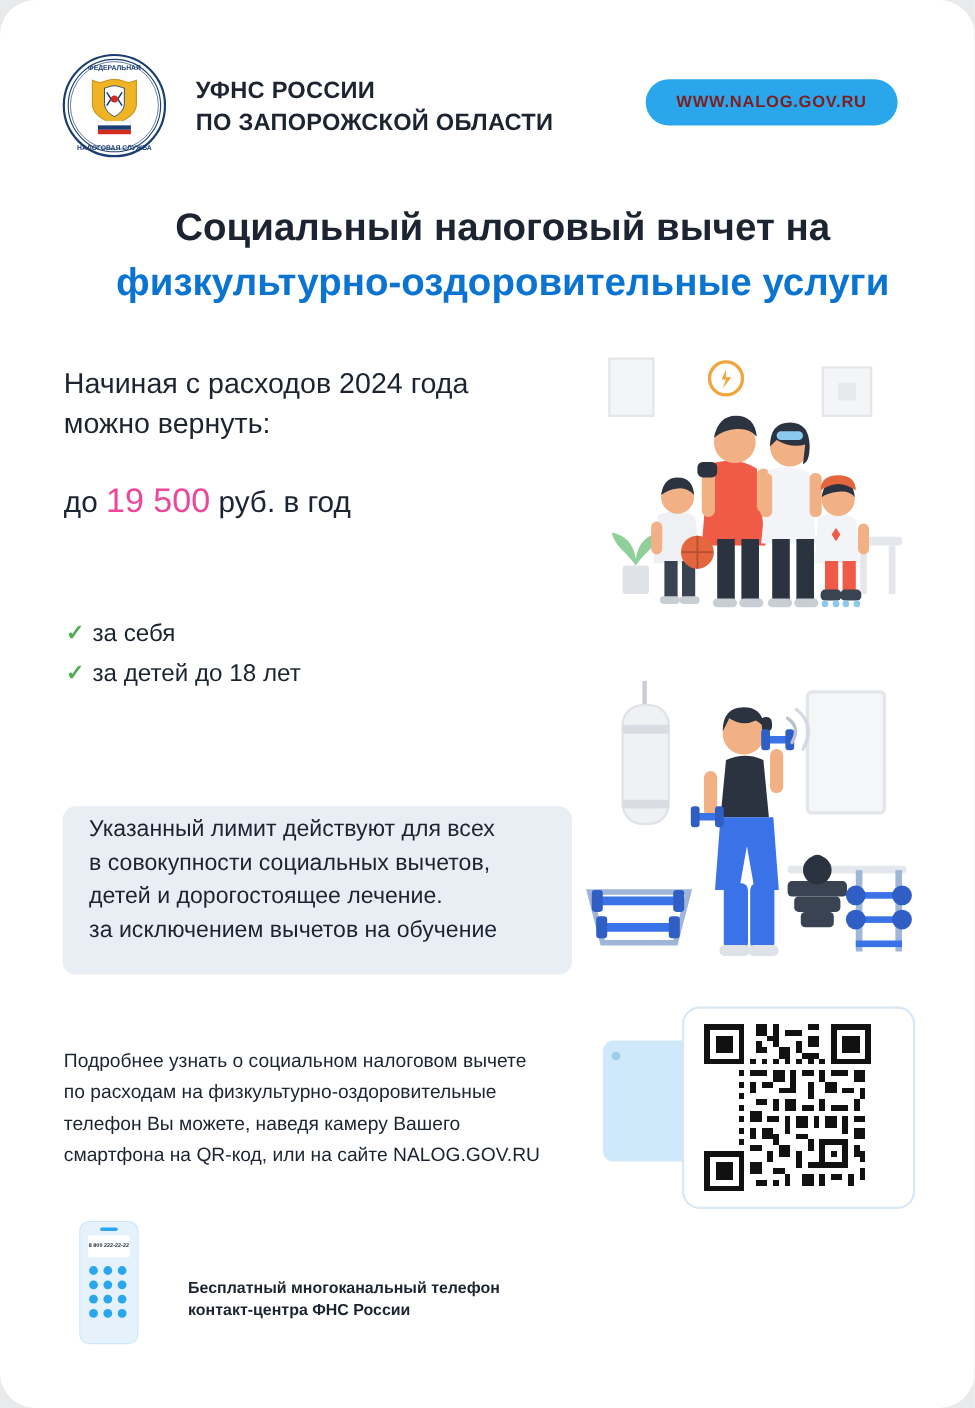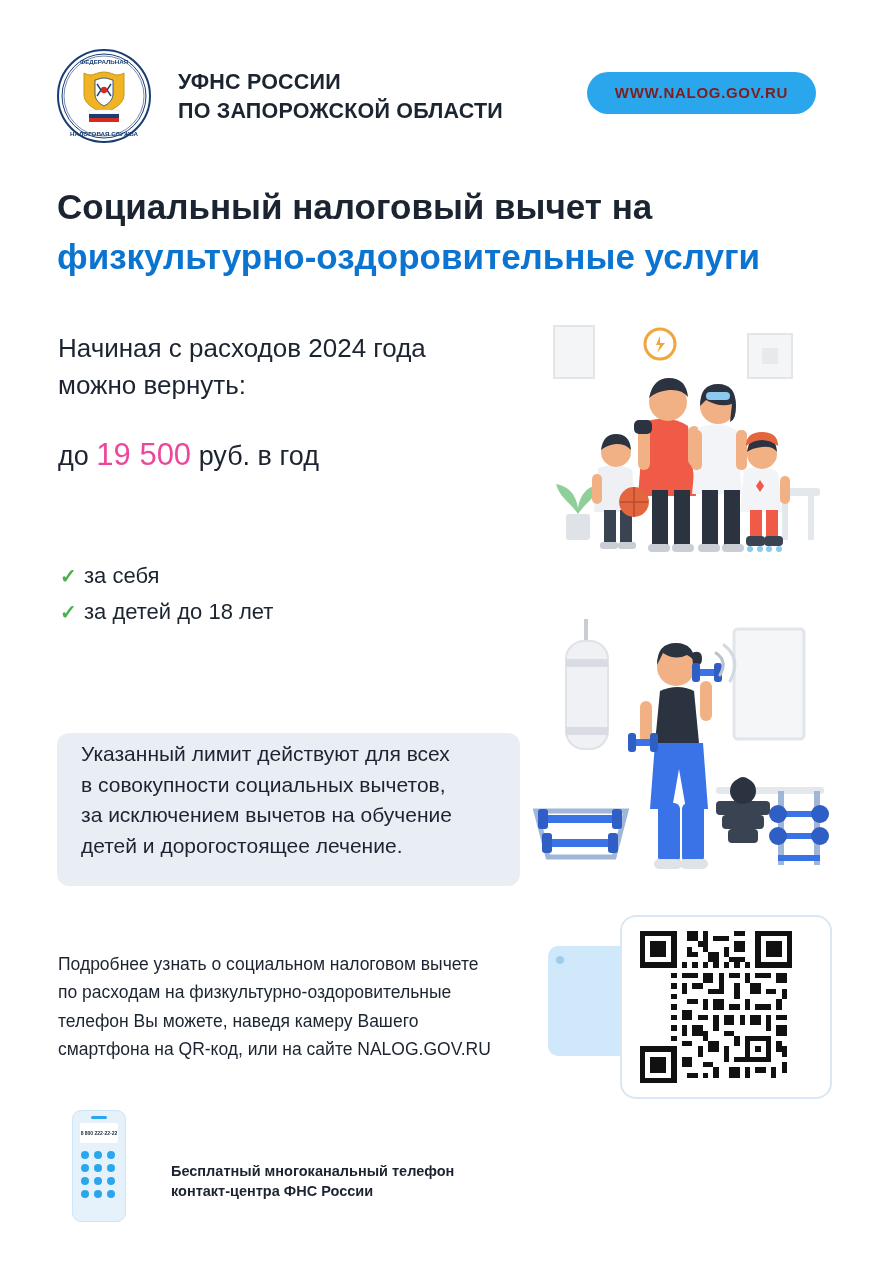--- a/index.html
+++ b/index.html
@@ -10,20 +10,21 @@
   body {
     font-family: "Liberation Sans", sans-serif;
   }
   .page {
     position: relative;
     width: 886px;
     height: 1280px;
     background: #ffffff;
     overflow: hidden;
     margin: 0 auto;
+    border-radius: 32px;
   }
 
   
   .header {
     position: absolute;
     top: 48px;
     left: 56px;
     right: 56px;
     height: 96px;
   }
@@ -58,20 +59,21 @@
     text-decoration: none;
     display: inline-block;
   }
 
   
   .title-block {
     position: absolute;
     left: 57px;
     top: 185px;
     width: 800px;
+    text-align: center;
   }
   .title-line1 {
     font-size: 35px;
     font-weight: bold;
     color: #1b2430;
     line-height: 1.25;
   }
   .title-line2 {
     font-size: 35px;
     font-weight: bold;
@@ -351,22 +353,22 @@
     </div>
     <div class="check-row">
       <span class="check-mark">✓</span>
       <span class="check-text">за детей до 18 лет</span>
     </div>
   </div>
 
   <div class="note-box">
     <div class="note-text">Указанный лимит действуют для всех</div>
     <div class="note-text">в совокупности социальных вычетов,</div>
+    <div class="note-text">детей и дорогостоящее лечение.</div>
     <div class="note-text">за исключением вычетов на обучение</div>
-    <div class="note-text">детей и дорогостоящее лечение.</div>
   </div>
 
   <div class="qr-paragraph">
     <div>Подробнее узнать о социальном налоговом вычете</div>
     <div>по расходам на физкультурно-оздоровительные</div>
     <div>телефон Вы можете, наведя камеру Вашего</div>
     <div>смартфона на QR-код, или на сайте NALOG.GOV.RU</div>
   </div>
 
   <div class="illus-family">

